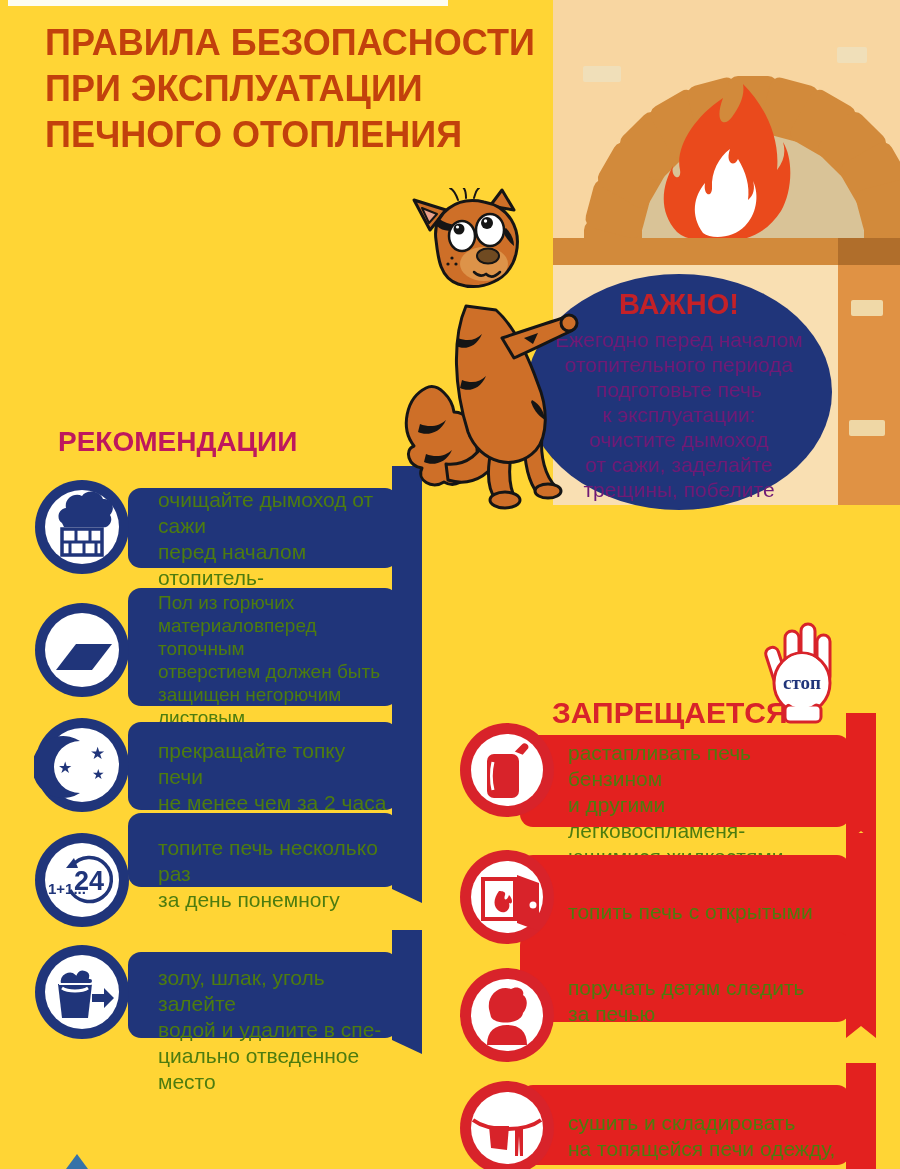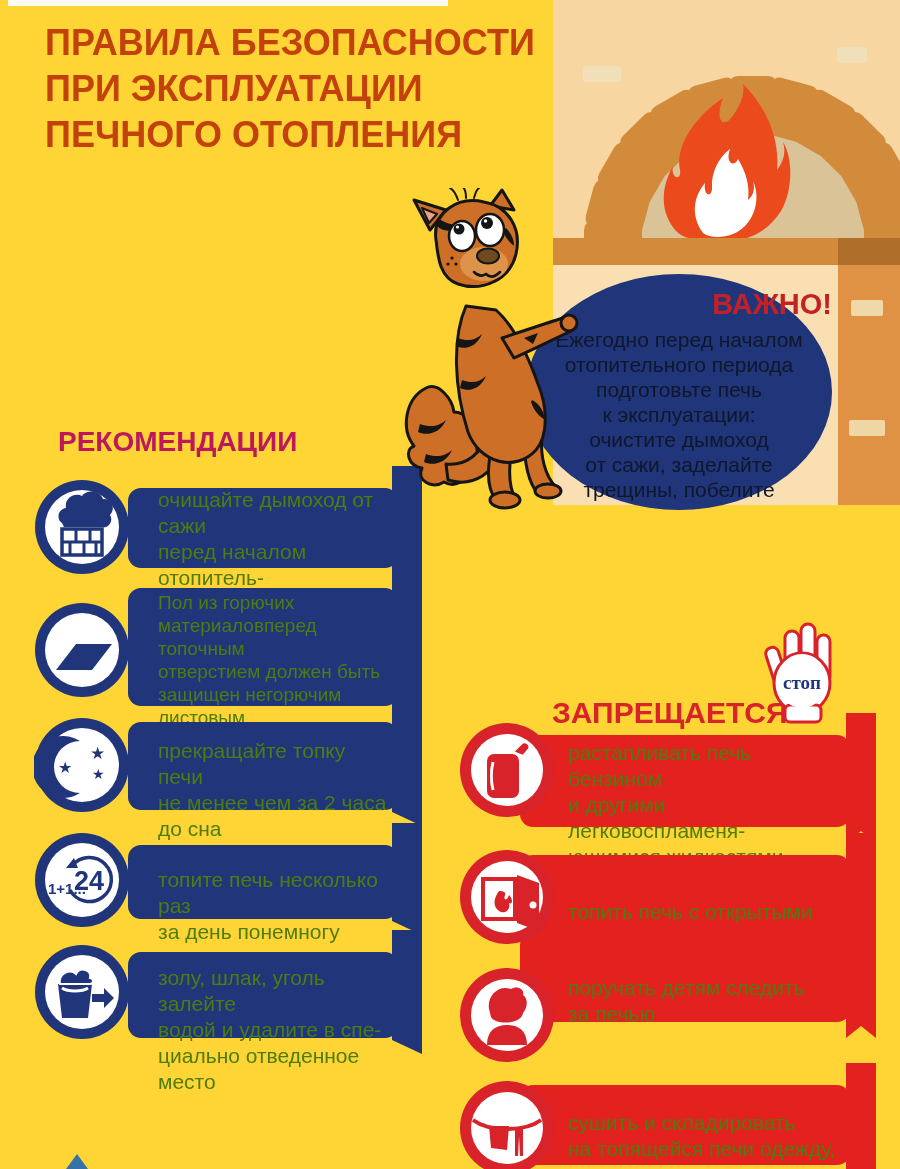--- a/index.html
+++ b/index.html
@@ -10,24 +10,24 @@
 
   .top-strip{left:8px;top:0;width:440px;height:6px;background:#FDFDF2;}
 
   .title{left:45px;top:20px;width:560px;font-size:36px;font-weight:700;line-height:1.28;
          color:#c2410c;z-index:6;}
 
   .peach-panel{left:553px;top:0;width:347px;height:505px;z-index:1;}
 
   .important-oval{left:526px;top:274px;width:306px;height:236px;border-radius:50%;
                   background:#20357A;z-index:3;}
-  .important-head{left:526px;top:288px;width:306px;text-align:right;font-size:29px;
+  .important-head{left:526px;top:288px;width:306px;text-align:center;font-size:29px;
                   font-weight:700;color:#C42127;z-index:4;}
   .important-body{left:516px;top:327px;width:326px;text-align:center;font-size:21px;
-                  line-height:25px;color:#0f172a;z-index:4;}
+                  line-height:25px;color:#701a75;z-index:4;}
 
   .cat{left:396px;top:188px;z-index:5;}
 
   .section-head-left{left:58px;top:426px;font-size:28px;font-weight:700;color:#be185d;z-index:6;}
   .section-head-right{left:552px;top:696px;font-size:30px;font-weight:700;color:#D8232A;z-index:6;}
 
   .hand{left:756px;top:597px;z-index:6;}
 
   .banner{z-index:4;}
   .banner svg{display:block;}
@@ -210,21 +210,21 @@
   <div class="abs banner blue" style="left:128px;top:700px;">
     <svg width="296" height="126" viewBox="0 0 296 126">
         <rect x="0" y="22" width="270" height="88" rx="13" fill="#20357A"></rect>
         <path d="M 264,0 L 294,0 L 294,126 L 264,112 Z" fill="#20357A"></path>
       </svg>
     <div class="txt pre" style="top:22px;height:88px;">прекращайте топку печи
 не менее чем за 2 часа
 до сна</div>
   </div>
 
-  <div class="abs banner blue" style="left:128px;top:823px;">
+  <div class="abs banner blue" style="left:128px;top:791px;">
     <svg width="296" height="112" viewBox="0 0 296 112">
         <rect x="0" y="22" width="270" height="74" rx="13" fill="#20357A"></rect>
         <path d="M 264,0 L 294,0 L 294,112 L 264,98 Z" fill="#20357A"></path>
       </svg>
     <div class="txt pre" style="top:22px;height:74px;">топите печь несколько раз
 за день понемногу</div>
   </div>
 
   <div class="abs banner blue" style="left:128px;top:930px;">
     <svg width="296" height="124" viewBox="0 0 296 124">

